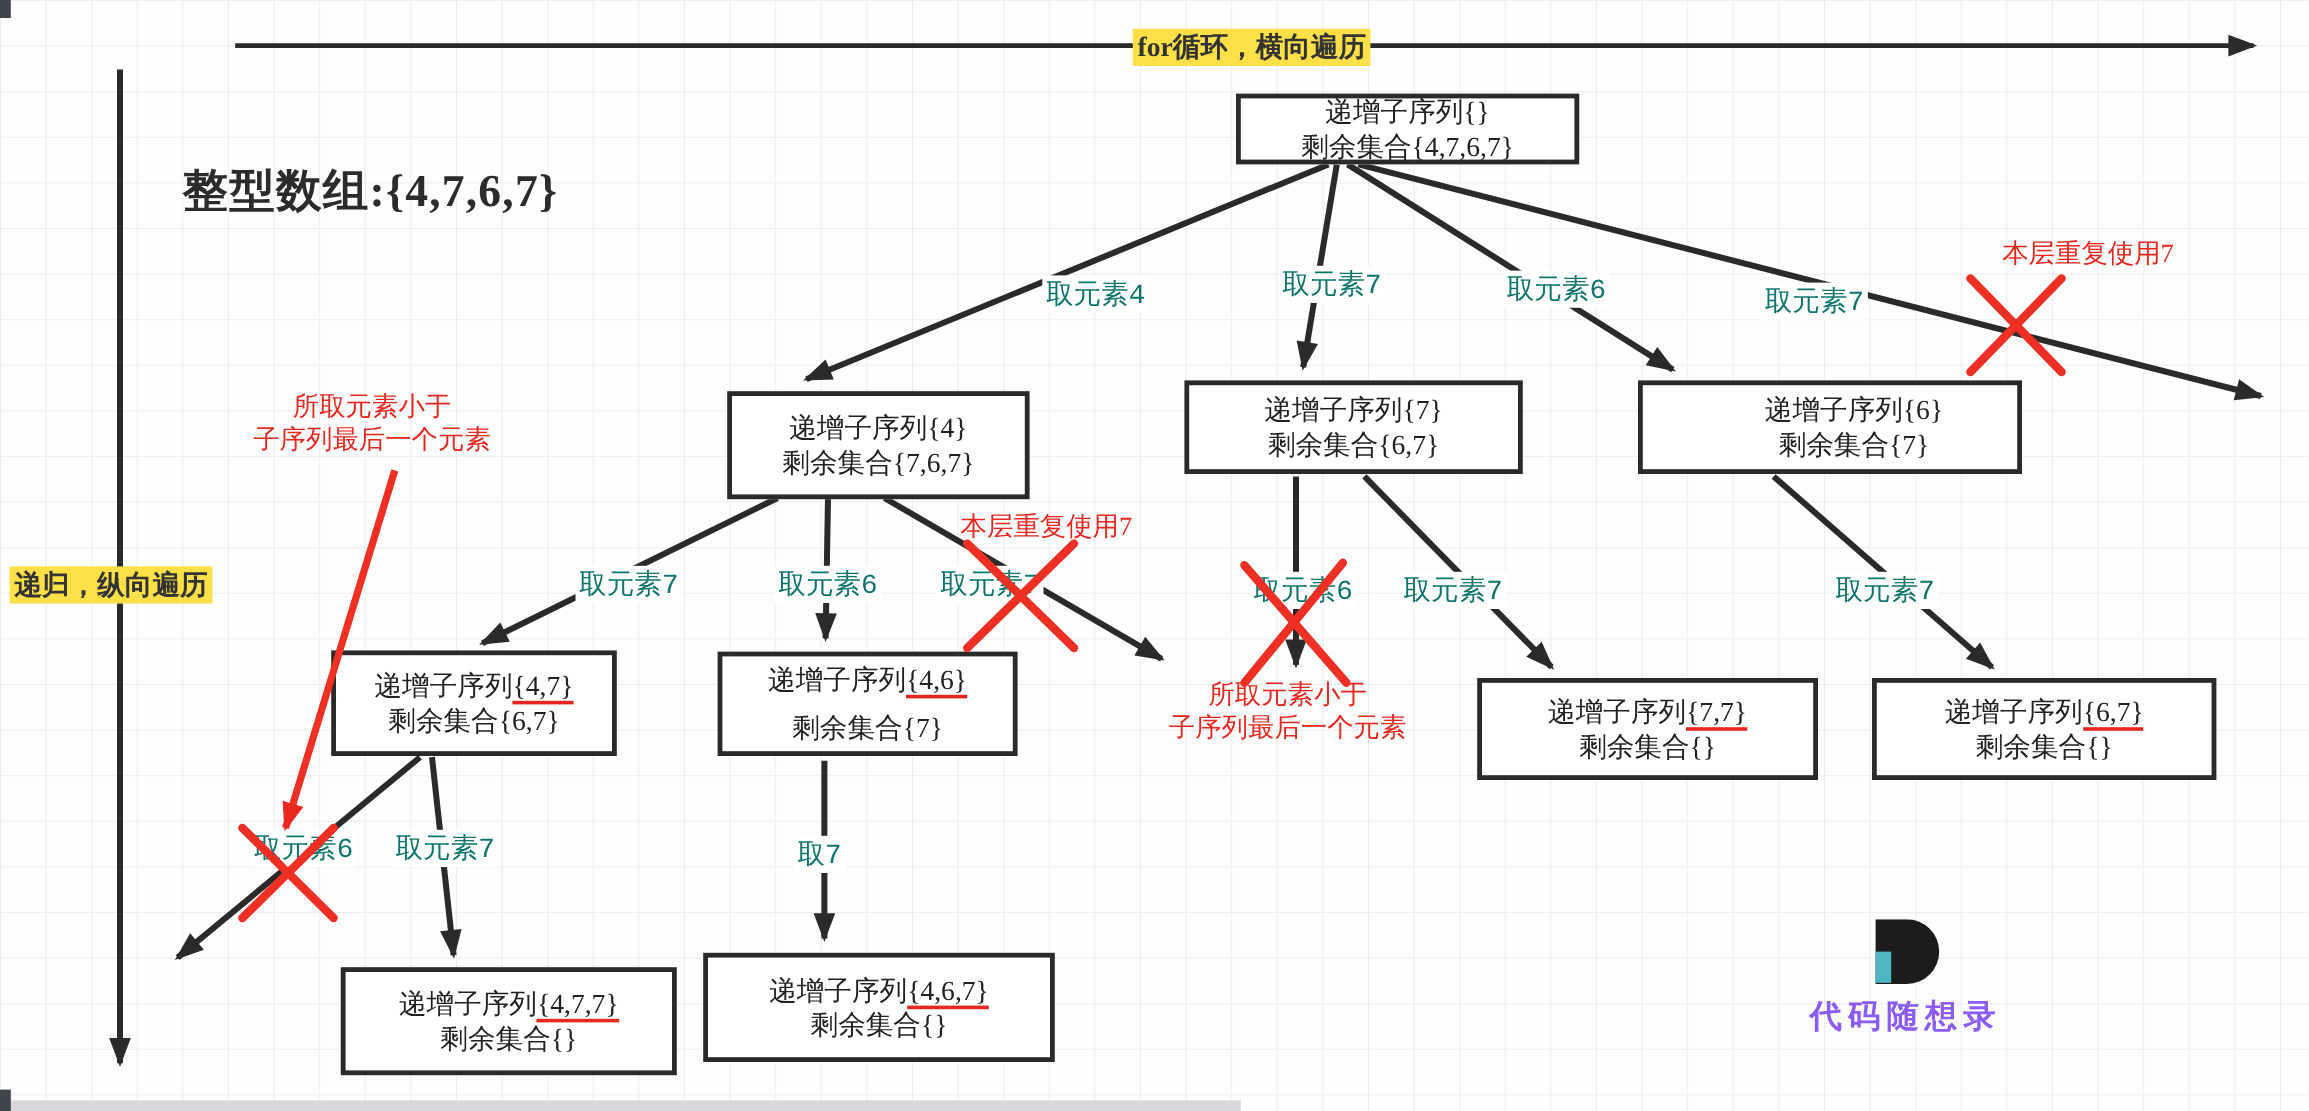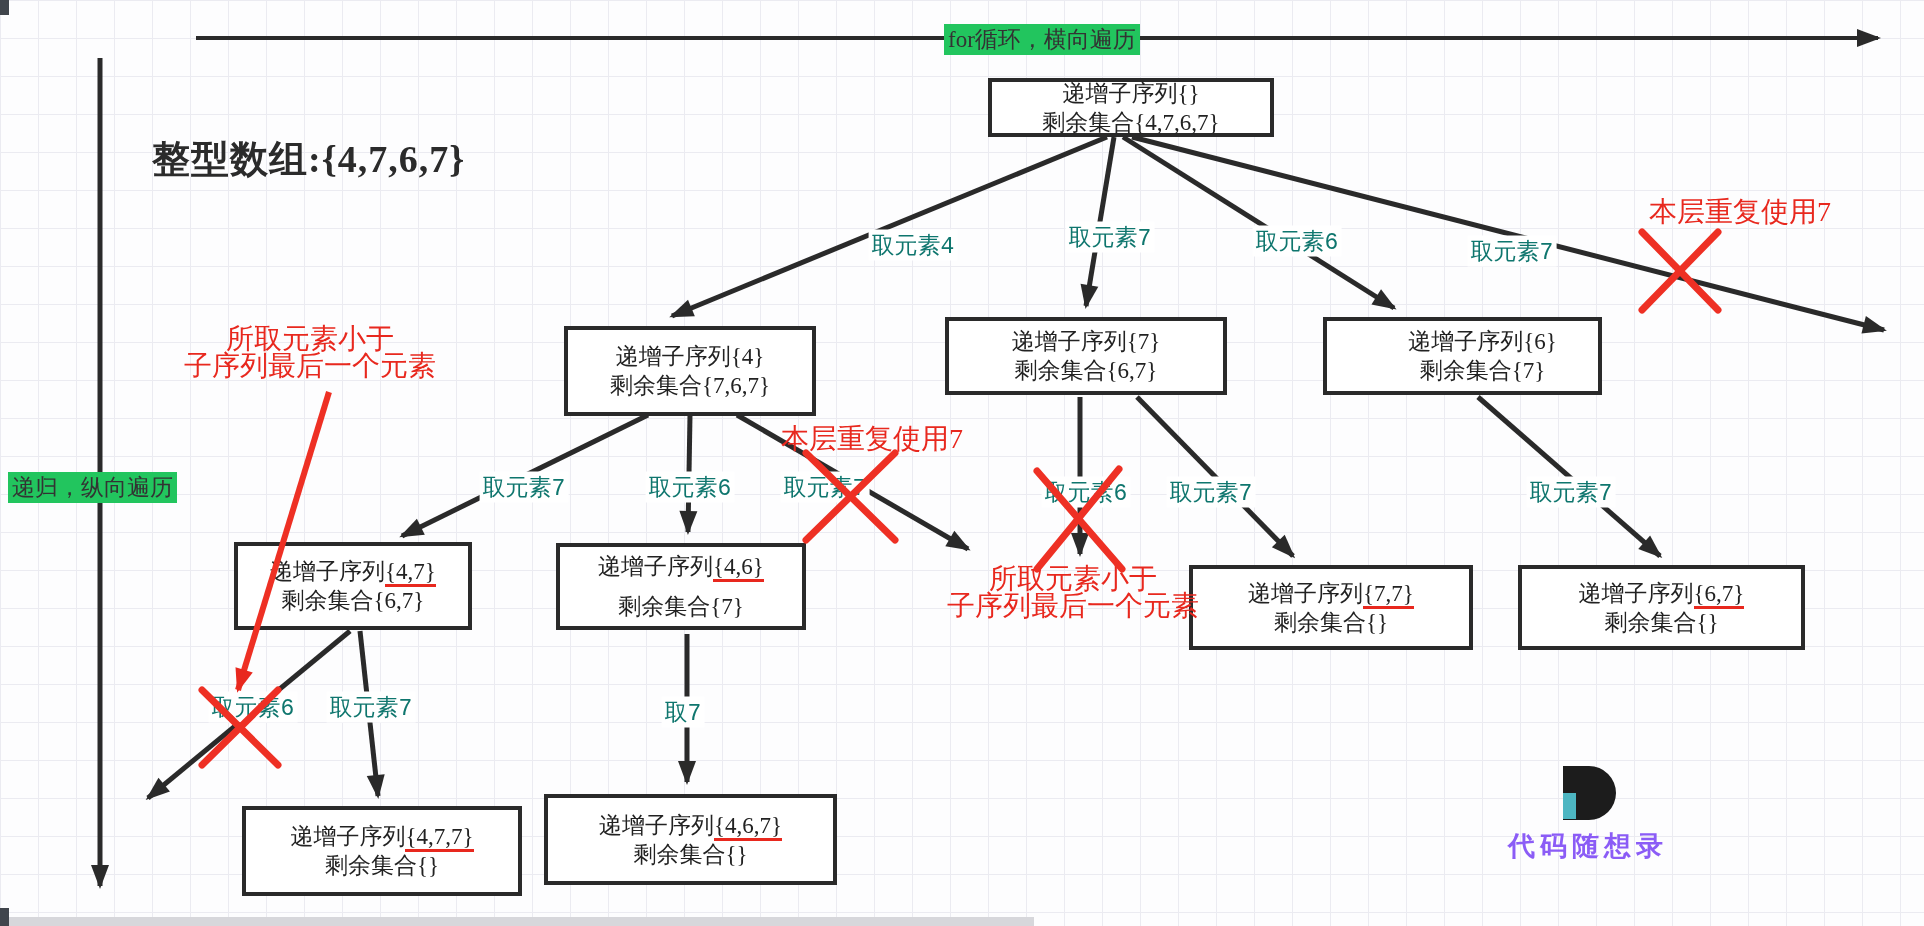--- a/index.html
+++ b/index.html
@@ -16,33 +16,34 @@
   }
   svg.layer { position:absolute; left:0; top:0; width:1924px; height:926px; }
   #edges { z-index:1; }
   #marks { z-index:4; pointer-events:none; }
   .node {
     position:absolute; z-index:2;
     background:#fff; border:4px solid #2a2a2a;
     display:flex; flex-direction:column; align-items:center; justify-content:center;
     text-align:center; font-size:23px; line-height:29px; color:#222;
     white-space:nowrap;
+    margin-left:42px;
   }
   .uline { border-bottom:3px solid #e8281e; padding-bottom:0px; }
   .elabel {
     position:absolute; z-index:3; transform:translate(-50%,-50%);
     background:#fff; padding:0 3px; font-size:23px; color:#0f766e; white-space:nowrap;font-family:Liberation Mono, monospace;
   }
   .redtext {
     position:absolute; z-index:3; transform:translate(-50%,-50%);
-    color:#e8281e; font-size:28px; line-height:27px; text-align:center; white-space:nowrap;
+    color:#e8281e; font-size:22px; line-height:27px; text-align:center; white-space:nowrap;
   }
   .axis-label {
-    position:absolute; z-index:2; background:#22c55e; padding:0 4px;
-    font-size:23px; color:#333; white-space:nowrap;
+    position:absolute; z-index:2; background:#fde047; padding:0 4px;
+    font-size:23px; color:#333; white-space:nowrap;font-weight:bold;
   }
   #title {
     position:absolute; z-index:2; left:152px; top:134px;
     font-size:38px; font-weight:bold; color:#2b2b2b; letter-spacing:1px;
   }
   #logo { position:absolute; z-index:2; left:1500px; top:766px; width:176px; text-align:center; }
   #logo .mark { margin-left:2px; }
   #logo .brand {
     font-size:27px; font-weight:bold; color:#8b5cf6; letter-spacing:5px;
     font-family:"Liberation Serif","DejaVu Serif",serif; margin-top:2px;
@@ -100,21 +101,21 @@
 <div class="node" style="left:564px; top:326px; width:252px; height:90px;">
   <div><span>递增子序列</span><span>{4}</span></div>
   <div>剩余集合{7,6,7}</div>
 </div>
 
 <div class="node" style="left:945px; top:317px; width:282px; height:78px;">
   <div><span>递增子序列</span><span>{7}</span></div>
   <div>剩余集合{6,7}</div>
 </div>
 
-<div class="node" style="left:1323px; top:317px; width:279px; height:78px;padding-left:40px;">
+<div class="node" style="left:1323px; top:317px; width:320px; height:78px;padding-left:40px;">
   <div><span>递增子序列</span><span>{6}</span></div>
   <div>剩余集合{7}</div>
 </div>
 
 <div class="node" style="left:234px; top:542px; width:238px; height:88px;">
   <div><span>递增子序列</span><span class="uline">{4,7}</span></div>
   <div>剩余集合{6,7}</div>
 </div>
 
 <div class="node" style="left:556px; top:543px; width:250px; height:87px;gap:11px;">

